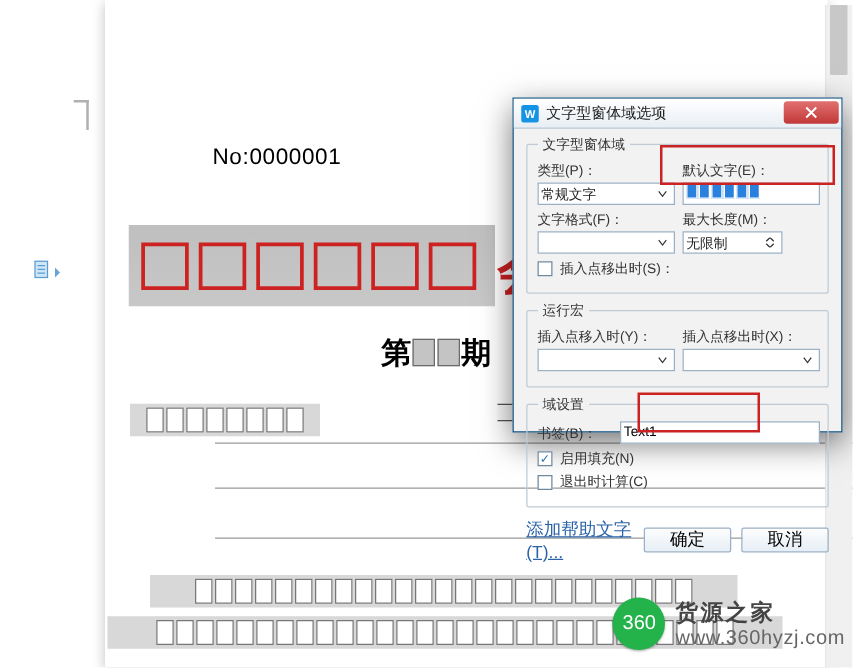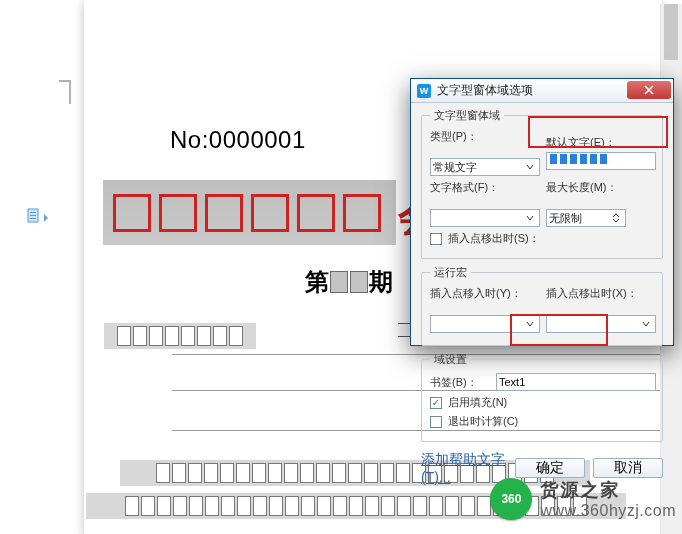--- a/index.html
+++ b/index.html
@@ -11,21 +11,21 @@
   .scrollbar-v .thumb { position: absolute; top: 0; left: 3px; width: 14px; height: 56px; background: #c8c8c8; border-radius: 1px; }
 
   .doc-page { position: absolute; left: 84px; top: 0; width: 578px; height: 534px; background: #fff; box-shadow: 0 2px 10px rgba(0,0,0,0.25); }
   .doc-page::before { content: ""; position: absolute; top: 80px; left: -25px; width: 12px; height: 2px; background: #b0b0b0; }
   .doc-page::after  { content: ""; position: absolute; top: 80px; left: -15px; width: 2px; height: 24px; background: #b0b0b0; }
 
   .page-icon { position: absolute; left: 26px; top: 208px; width: 16px; height: 16px; }
   .page-icon svg { width: 16px; height: 16px; }
   .page-icon .tri { position:absolute; left:18px; top:6px; width:0; height:0; border-left:4px solid #6aa3d6; border-top:4px solid transparent; border-bottom:4px solid transparent; }
 
-  .doc-no { position: absolute; left: 86px; top: 126px; font-size: 24px; letter-spacing: 0.5px; }
+  .doc-no { position: absolute; left: 86px; top: 115px; font-size: 18px; letter-spacing: 0.5px; }
   .redboxes { position: absolute; left: 103px; top: 180px; width: 293px; height: 65px; background: linear-gradient(#bfbfbf,#c8c8c8); display:flex; align-items:center; justify-content:flex-start; gap: 8px; padding: 0 10px; }
   .redboxes .sq { width: 38px; height: 38px; border: 3px solid #cc2222; background: transparent; }
   .redglyph { position: absolute; left: 398px; top: 188px; font-size: 42px; color: #cc2222; font-weight: 700; }
 
   .issue { position: absolute; left: 305px; top: 266px; font-size: 24px; font-weight: 700; display:flex; align-items:center; }
   .issue .slot { display:inline-block; width:18px; height:22px; background:#c4c4c4; border:1px solid #6a6a6a; margin:0 1px; }
 
   .dateline-right { position: absolute; left: 398px; top: 323px; width: 250px; display:flex; gap:8px; }
   .dateline-right .seg { flex:1; height:14px; border-top:1px solid #555; border-bottom:1px solid #555; background:#fafafa; }
 
@@ -46,40 +46,40 @@
   .dlg-close { position:absolute; right:2px; top:2px; width:44px; height:18px; background: linear-gradient(#e17070,#c23838); border-radius:3px; display:flex; align-items:center; justify-content:center; }
   .dlg-close svg { width:10px; height:10px; }
 
   .dlg-body { padding: 5px 10px 6px 10px; font-size: 11px; color:#222; }
   fieldset { border:1px solid #bfcad4; border-radius:2px; margin-bottom:6px; padding: 6px 6px 8px 8px; }
   fieldset legend { padding: 0 4px; font-size: 11px; color:#333; }
   .row { display:flex; align-items:center; gap:6px; margin-bottom:4px; }
   .col { display:flex; flex-direction:column; gap:2px; flex:1; }
   label { font-size:11px; color:#333; }
   .select, .input { height:18px; border:1px solid #9bb0c4; background:#fff; font-size:11px; padding:0 2px; }
-  .select { display:flex; align-items:center; justify-content:space-between;margin-top:12px; }
+  .select { display:flex; align-items:center; justify-content:space-between; }
   .select .arrow { width:14px; height:14px; display:flex; align-items:center; justify-content:center; }
   .checkbox { width:12px; height:12px; border:1px solid #6e88a0; background:#fff; display:inline-flex; align-items:center; justify-content:center; }
   .checkbox.checked::after { content:"✓"; font-size:10px; color:#2a6fb0; }
   .btn { height:20px; min-width:70px; border:1px solid #9bb0c4; background: linear-gradient(#fdfdfd,#e6eef6); border-radius:2px; font-size:14px; display:inline-flex; align-items:center; justify-content:center; }
   .btn.link { background: transparent; border: none; text-decoration: underline; color: #2a63a8; min-width: auto; padding: 0; }
   .dlg-buttons { display:flex; justify-content:flex-end; gap:8px; padding: 4px 10px 6px 10px; align-items:center; }
 
   
   .tutbox { position:absolute; border:2px solid #cc2222; pointer-events:none; }
   .tut1 { left:528px; top:116px; width:140px; height:32px; }
   .tut2 { left:510px; top:314px; width:98px; height:32px; }
 
   
   .sel-chars { display:flex; gap:1px; }
   .sel-chars .c { width:9px; height:12px; background:#2a80dd; border:1px solid #fff; }
 
   
   .watermark { position:absolute; right:6px; bottom:14px; display:flex; align-items:center; gap:8px; }
-  .wm-badge { width:42px; height:42px; border-radius:50%; background:#24b24a; display:flex; align-items:center; justify-content:center; color:#fff; font-weight:700; font-size:12px; box-shadow:0 1px 2px rgba(0,0,0,0.3); }
+  .wm-badge { width:42px; height:42px; border-radius:50%; background:#24b24a; display:flex; align-items:center; justify-content:center; color:#fff; font-weight:400; font-size:16px; box-shadow:0 1px 2px rgba(0,0,0,0.3); }
   .wm-text .cn { font-size:18px; font-weight:700; color:#444; letter-spacing:2px; }
   .wm-text .url { font-size:16px; color:#666; letter-spacing:0.5px; }
 
   .svg-arrow-down { width:8px; height:8px; }
 </style>
 </head>
 <body>
 
 <div class="doc-area">
   <div class="doc-page">

